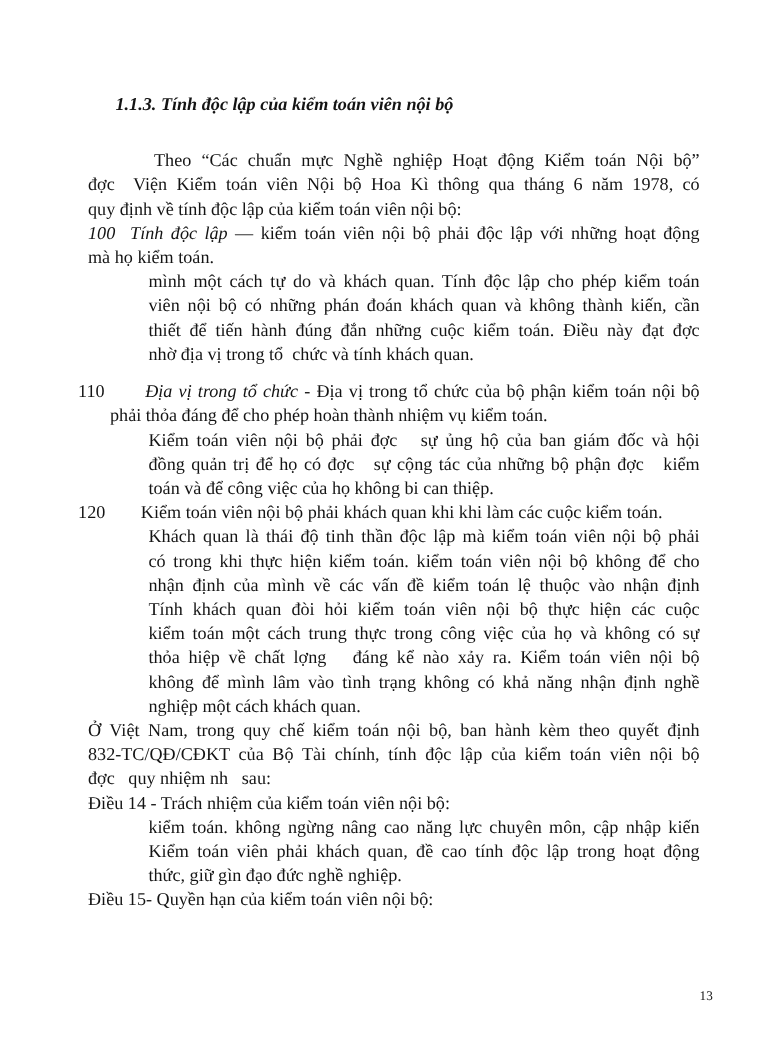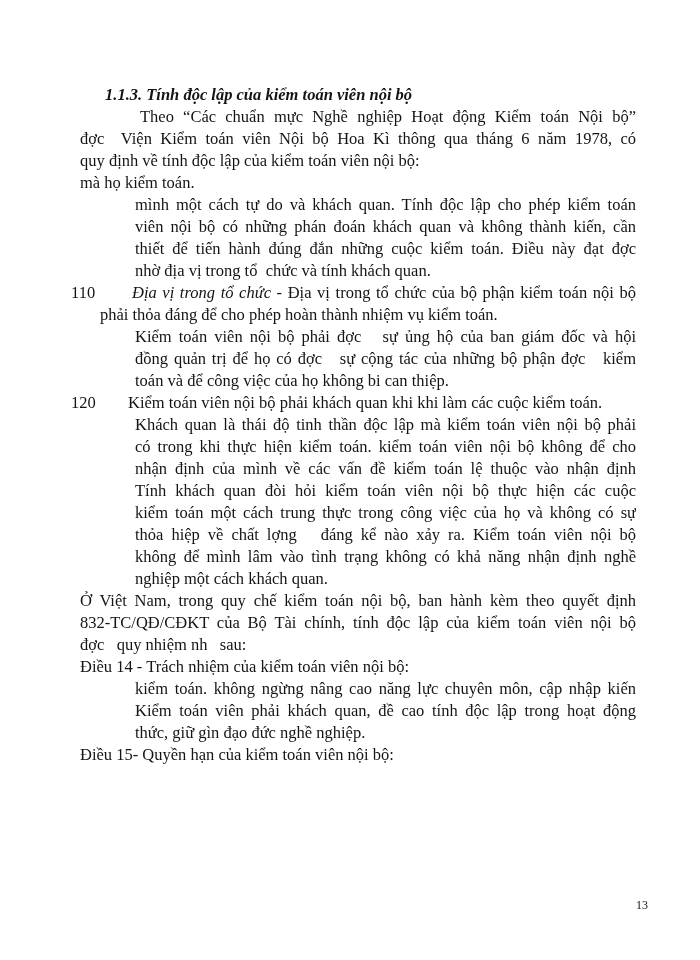--- a/index.html
+++ b/index.html
@@ -30,23 +30,23 @@
   }
   .line.last {
     text-align: left;
     text-align-last: left;
     white-space: pre;
     overflow: visible;
   }
   .i  { font-style: italic; }
   .bi { font-style: italic; font-weight: bold; }
   .p-heading { margin-left: 25px; }
-  .p-intro  .line.first { text-indent: 60px; }
+  .p-intro  .line.first { text-indent: 60px; margin-top: 29px; }
   .p-block  { margin-left: 55px; }
-  .p-num110 { padding-left: 20px; }
+  .p-num110 { padding-left: 20px; margin-top: 12px; }
   .p-num110 .line.first { text-indent: 32px; }
   .p-num120 .line.first { text-indent: 48px; }
   .marker { position: absolute; left: -9px; top: 0; }
   .page-number {
     position: absolute;
     left: 604px;
     top: 894px;
     font-size: 12px;
     margin-left: 32px;
   }
@@ -58,20 +58,21 @@
   <div class="content" id="content">
       <div class="para p-heading">
         <div class="line first last"><span class="bi">1.1.3. Tính độc lập của kiểm toán viên nội bộ</span></div>
       </div>
       <div class="para p-intro">
         <div class="line first"><span>Theo “Các chuẩn mực Nghề nghiệp Hoạt động Kiểm toán Nội bộ”</span></div>
         <div class="line"><span>đợc  Viện Kiểm toán viên Nội bộ Hoa Kì thông qua tháng 6 năm 1978, có</span></div>
         <div class="line last"><span>quy định về tính độc lập của kiểm toán viên nội bộ:</span></div>
       </div>
       <div class="para p-body">
+        <div class="line first"><span class="i">100  Tính độc lập</span><span> — kiểm toán viên nội bộ phải độc lập với những hoạt động</span></div>
         <div class="line last"><span>mà họ kiểm toán.</span></div>
       </div>
       <div class="para p-block">
         <div class="line"><span>mình một cách tự do và khách quan. Tính độc lập cho phép kiểm toán</span></div>
         <div class="line"><span>viên nội bộ có những phán đoán khách quan và không thành kiến, cần</span></div>
         <div class="line"><span>thiết để tiến hành đúng đắn những cuộc kiểm toán. Điều này đạt đợc</span></div>
         <div class="line last"><span>nhờ địa vị trong tổ  chức và tính khách quan.</span></div>
       </div>
       <div class="para p-num110">
         <span class="marker">110</span>

